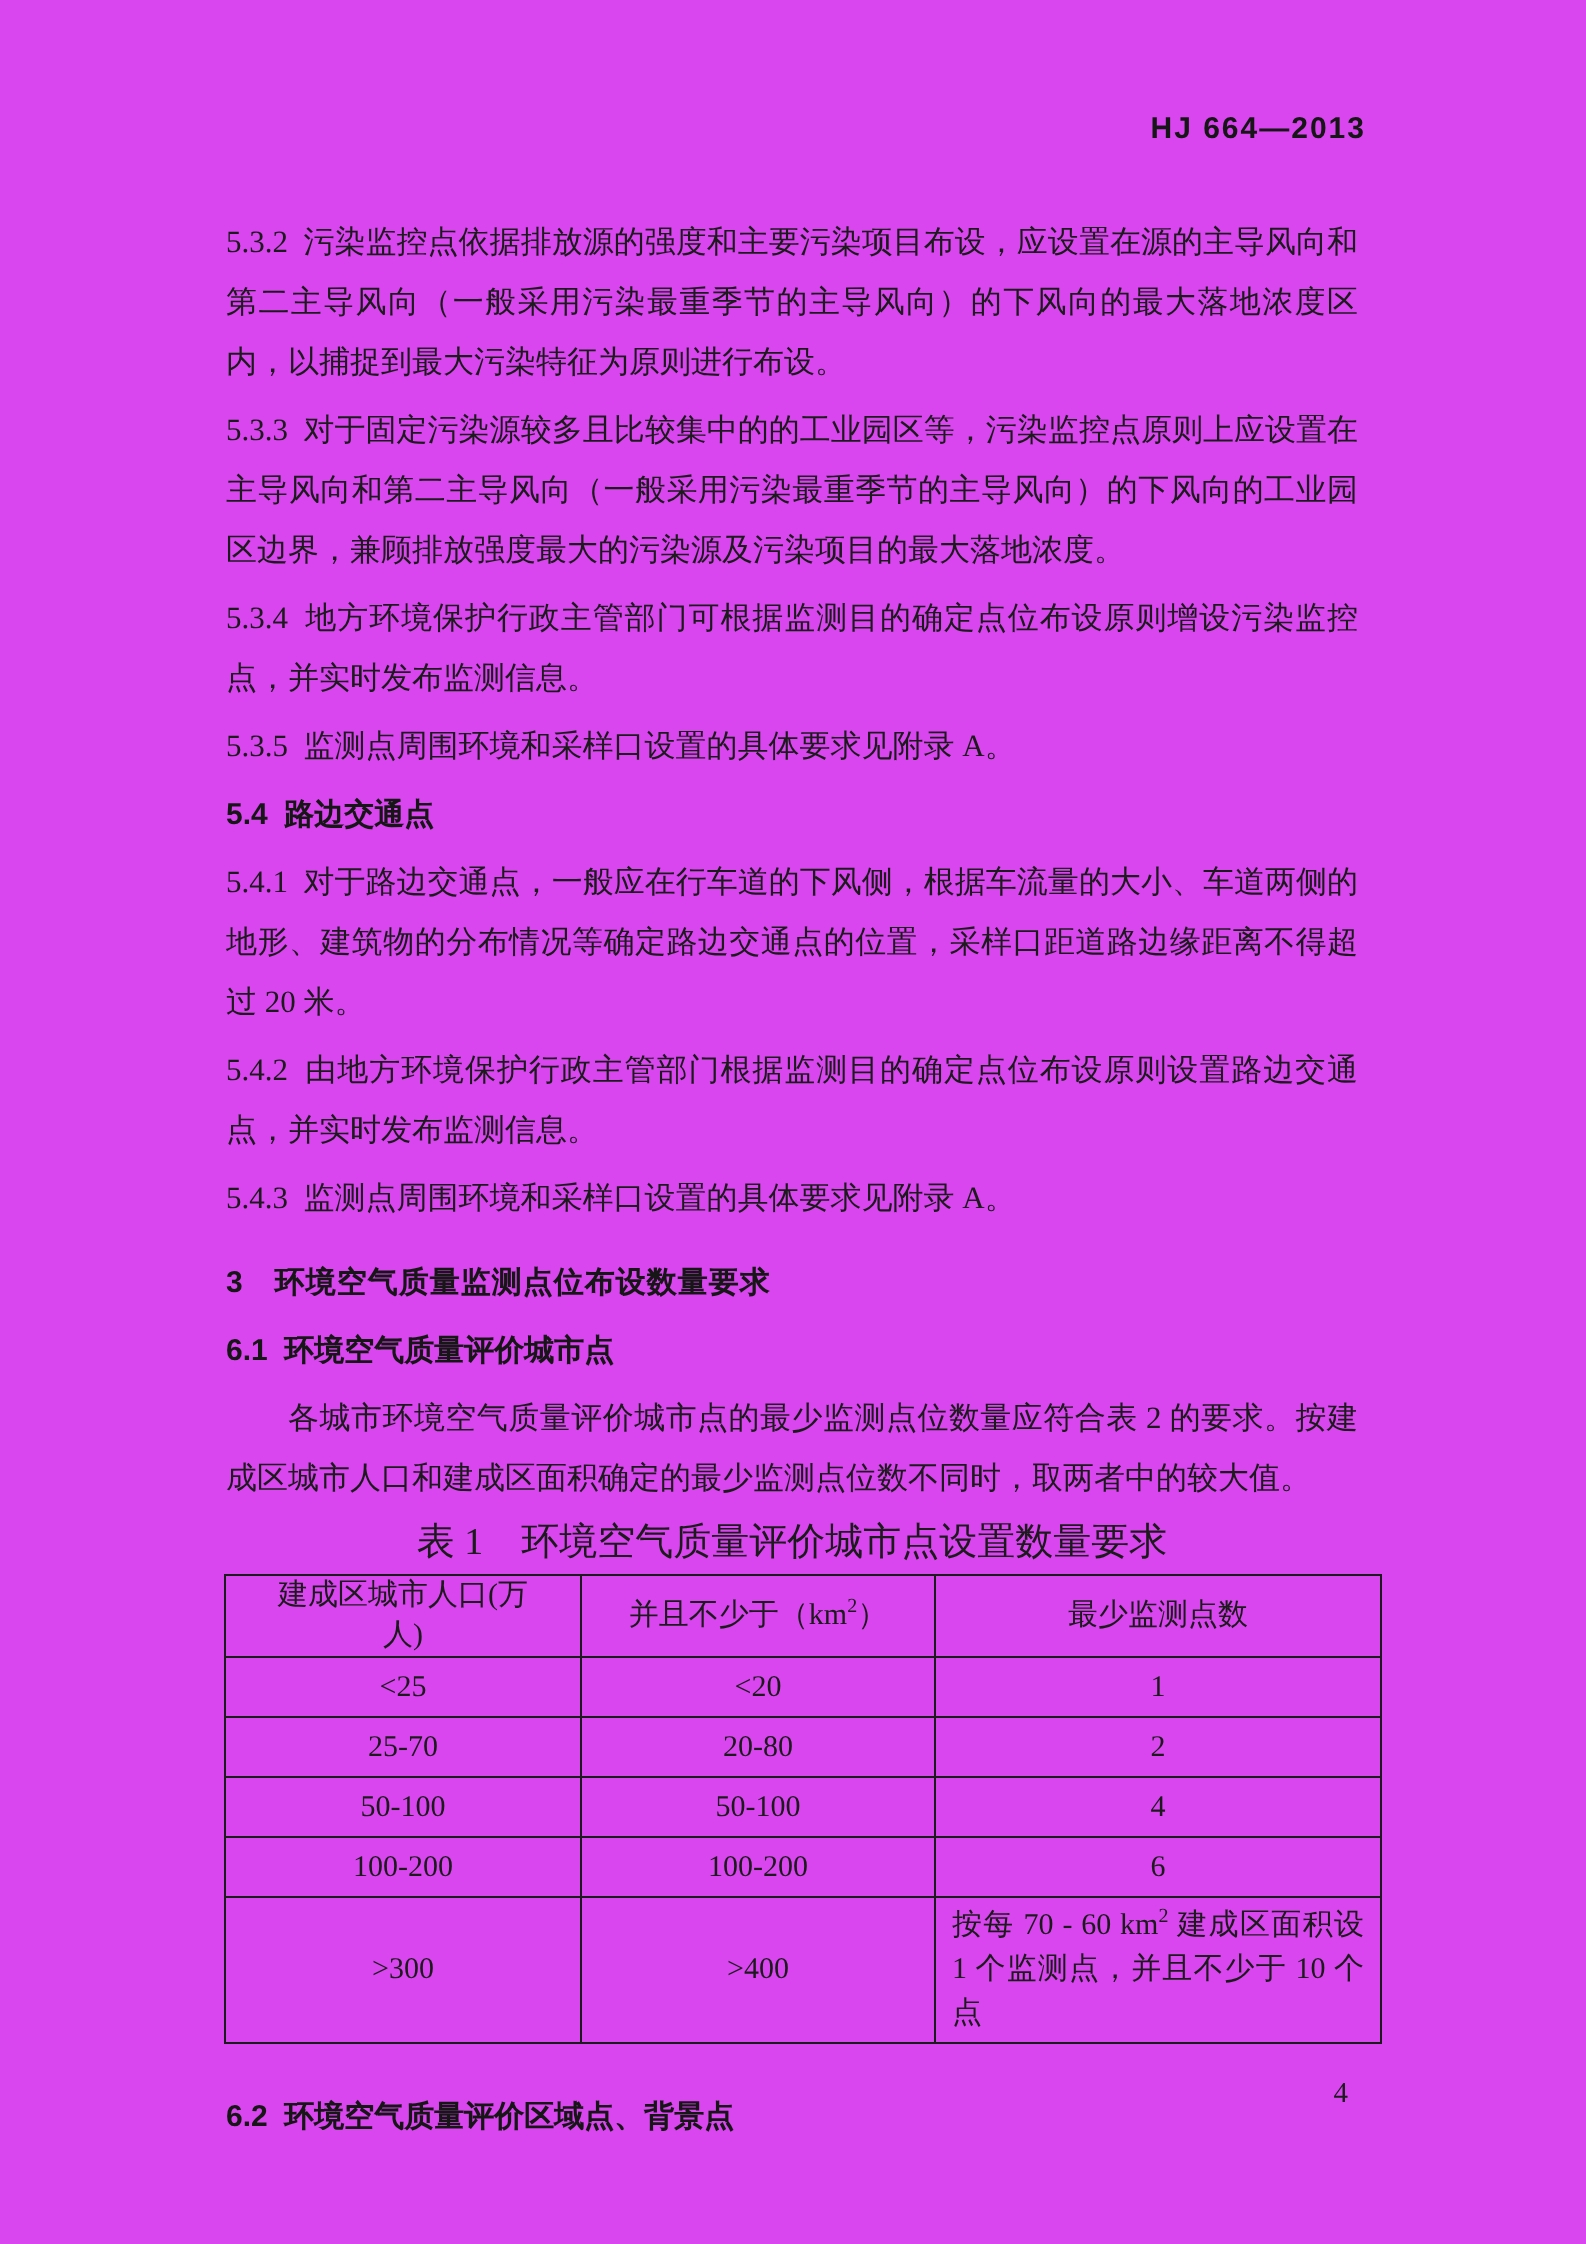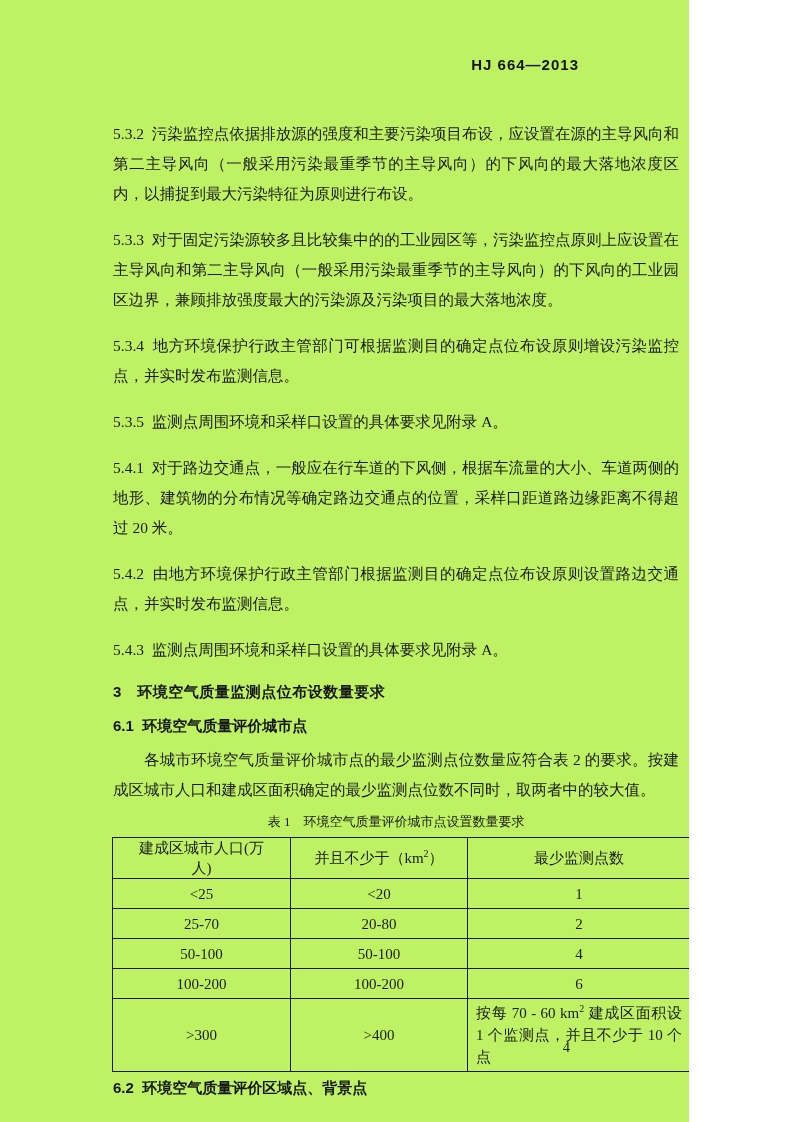--- a/index.html
+++ b/index.html
@@ -2,23 +2,23 @@
 <html><head>
 <meta charset="utf-8">
 <style>
   html, body {
     margin: 0;
     padding: 0;
     background: #ffffff;
   }
   .page {
     position: relative;
-    width: 689px;
+    width: 793px;
     height: 1122px;
-    background: #bef264;
+    background: #d946ef;
     color: #1b1b1b;
     font-family: "Liberation Serif", "DejaVu Serif", serif;
     overflow: hidden;
   }
   .doc-header {
     position: absolute;
     top: 56px;
     right: 110px;
     font-family: "Liberation Sans", "DejaVu Sans", sans-serif;
     font-weight: bold;
@@ -26,21 +26,21 @@
     letter-spacing: 1px;
     color: #161616;
   }
   .body-block {
     position: absolute;
     left: 113px;
     top: 103px;
     width: 566px;
   }
   p.para {
-    margin: 16px 0 4px 0;
+    margin: 4px 0 4px 0;
     font-size: 15.5px;
     line-height: 30px;
     text-align: justify;
     color: #1b1b1b;
   }
   p.para.last-of-group {
     margin-bottom: 12px;
   }
   .subhead {
     margin: 0 0 4px 0;
@@ -55,21 +55,21 @@
   }
   p.intro {
     margin: 0 0 2px 0;
     font-size: 15.5px;
     line-height: 30px;
     text-align: justify;
     text-indent: 2em;
   }
   .table-caption {
     margin: 0;
-    font-size: 13px;
+    font-size: 19px;
     line-height: 30px;
     text-align: center;
     color: #1b1b1b;
   }
   table.t1 {
     border-collapse: collapse;
     table-layout: fixed;
     width: 578px;
     margin-left: -1px;
     font-size: 15px;
@@ -92,21 +92,21 @@
     padding: 3px 8px;
     height: 47px;
     line-height: 22px;
     text-align: justify;
   }
   sup.sq {
     font-size: 10px;
     line-height: 0;
   }
   .heading-62 {
-    margin-top: 1px;
+    margin-top: 22px;
   }
   .page-number {
     position: absolute;
     top: 1039px;
     right: 119px;
     font-size: 14.5px;
     color: #1b1b1b;
     font-family: "Liberation Serif", "DejaVu Serif", serif;
   }
 </style>
@@ -117,20 +117,21 @@
 
   <div class="doc-header">HJ 664—2013</div>
 
   <div class="body-block">
 
     <p class="para">5.3.2&nbsp;&nbsp;污染监控点依据排放源的强度和主要污染项目布设，应设置在源的主导风向和第二主导风向（一般采用污染最重季节的主导风向）的下风向的最大落地浓度区内，以捕捉到最大污染特征为原则进行布设。</p>
     <p class="para">5.3.3&nbsp;&nbsp;对于固定污染源较多且比较集中的的工业园区等，污染监控点原则上应设置在主导风向和第二主导风向（一般采用污染最重季节的主导风向）的下风向的工业园区边界，兼顾排放强度最大的污染源及污染项目的最大落地浓度。</p>
     <p class="para">5.3.4&nbsp;&nbsp;地方环境保护行政主管部门可根据监测目的确定点位布设原则增设污染监控点，并实时发布监测信息。</p>
     <p class="para">5.3.5&nbsp;&nbsp;监测点周围环境和采样口设置的具体要求见附录 A。</p>
 
+    <h3 class="subhead">5.4&nbsp;&nbsp;路边交通点</h3>
 
     <p class="para">5.4.1&nbsp;&nbsp;对于路边交通点，一般应在行车道的下风侧，根据车流量的大小、车道两侧的地形、建筑物的分布情况等确定路边交通点的位置，采样口距道路边缘距离不得超过 20 米。</p>
     <p class="para">5.4.2&nbsp;&nbsp;由地方环境保护行政主管部门根据监测目的确定点位布设原则设置路边交通点，并实时发布监测信息。</p>
     <p class="para last-of-group">5.4.3&nbsp;&nbsp;监测点周围环境和采样口设置的具体要求见附录 A。</p>
 
     <h2 class="subhead section6">3　环境空气质量监测点位布设数量要求</h2>
     <h3 class="subhead">6.1&nbsp;&nbsp;环境空气质量评价城市点</h3>
 
     <p class="intro">各城市环境空气质量评价城市点的最少监测点位数量应符合表 2 的要求。按建成区城市人口和建成区面积确定的最少监测点位数不同时，取两者中的较大值。</p>
 

